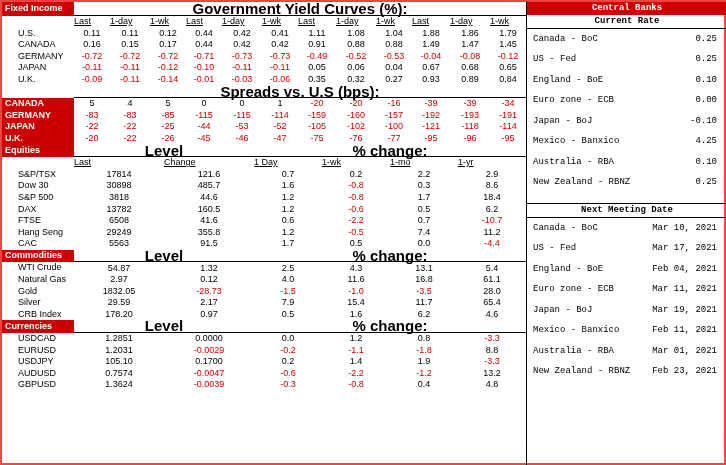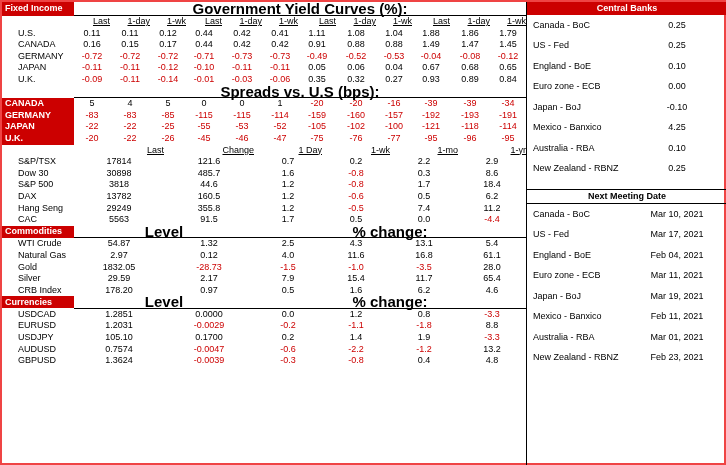--- a/index.html
+++ b/index.html
@@ -15,33 +15,33 @@
   .left{position:absolute;left:0;top:0;width:524px;height:463px;box-sizing:border-box;}
   .right{position:absolute;left:524px;top:0;width:200px;height:463px;box-sizing:border-box;border-left:1px solid #000;}
 
   table{border-collapse:collapse;width:100%;table-layout:fixed;}
   td,th{padding:0;margin:0;font-weight:normal;font-size:9px;line-height:11.5px;vertical-align:middle;}
 
   .hdr-red{background:#cc0000;color:#ffffff;font-weight:bold;font-size:9px;padding-left:3px;text-align:left;}
   .sec-title{font-weight:bold;text-align:center;font-size:15px;}
   .sec-title-u{font-weight:bold;text-align:center;font-size:9px;border-bottom:1px solid #000;}
   .ul{border-bottom:1px solid #000;}
-  .ctr{text-align:right;}
+  .ctr{text-align:left;}
   .neg{color:#cc0000;}
   .rowlabel{text-align:left;padding-left:16px;}
   .thinline{border-bottom:1px solid #000;}
   .under{text-decoration:underline;}
 
   .numcell{text-align:center;}
 
   .right .cb-head{background:#cc0000;color:#fff;font-weight:bold;text-align:center;font-size:9px;}
   .right .cb-sub{font-weight:bold;text-align:center;font-size:9px;border-bottom:1px solid #000;}
-  .right td{height:20.5px;}
+  .right td{height:20.5px;font-family:Liberation Mono, monospace;}
   .right .cb-name{text-align:left;padding-left:6px;}
-  .right .cb-val{text-align:center;padding-right:10px;}
+  .right .cb-val{text-align:right;padding-right:10px;}
   .right .spacer{height:8px;}
 
   .left td{height:11.6px;}
   .title-row td{height:13px;}
 </style>
 </head>
 <body>
 
 <div class="page">
 
@@ -195,21 +195,21 @@
         <td class="numcell neg">-157</td>
         <td class="numcell neg">-192</td>
         <td class="numcell neg">-193</td>
         <td class="numcell neg">-191</td>
       </tr>
       <tr>
         <td class="hdr-red">JAPAN</td>
         <td class="numcell neg">-22</td>
         <td class="numcell neg">-22</td>
         <td class="numcell neg">-25</td>
-        <td class="numcell neg">-55</td>
+        <td class="numcell neg">-44</td>
         <td class="numcell neg">-53</td>
         <td class="numcell neg">-52</td>
         <td class="numcell neg">-105</td>
         <td class="numcell neg">-102</td>
         <td class="numcell neg">-100</td>
         <td class="numcell neg">-121</td>
         <td class="numcell neg">-118</td>
         <td class="numcell neg">-114</td>
       </tr>
       <tr>
@@ -234,20 +234,25 @@
       <colgroup>
         <col style="width:72px">
           <col style="width:90px">
           <col style="width:90px">
         <col style="width:68px">
           <col style="width:68px">
           <col style="width:68px">
           <col style="width:68px">
       </colgroup>
       <tbody>
+          <tr>
+        <td class="hdr-red">Equities</td>
+        <td class="sec-title ul" colspan="2">Level</td>
+        <td class="sec-title ul" colspan="4">% change:</td>
+      </tr>
       <tr>
         <td></td>
         <td class="ctr under">Last</td>
         <td class="ctr under">Change</td>
         <td class="ctr under">1 Day</td>
         <td class="ctr under">1-wk</td>
         <td class="ctr under">1-mo</td>
         <td class="ctr under">1-yr</td>
       </tr>
 
@@ -281,20 +286,29 @@
       <tr>
         <td class="rowlabel">DAX</td>
         <td class="numcell">13782</td>
         <td class="numcell">160.5</td>
         <td class="numcell">1.2</td>
         <td class="numcell neg">-0.6</td>
         <td class="numcell">0.5</td>
         <td class="numcell">6.2</td>
       </tr>
       <tr>
+        <td class="rowlabel">FTSE</td>
+        <td class="numcell">6508</td>
+        <td class="numcell">41.6</td>
+        <td class="numcell">0.6</td>
+        <td class="numcell neg">-2.2</td>
+        <td class="numcell">0.7</td>
+        <td class="numcell neg">-10.7</td>
+      </tr>
+      <tr>
         <td class="rowlabel">Hang Seng</td>
         <td class="numcell">29249</td>
         <td class="numcell">355.8</td>
         <td class="numcell">1.2</td>
         <td class="numcell neg">-0.5</td>
         <td class="numcell">7.4</td>
         <td class="numcell">11.2</td>
       </tr>
       <tr>
         <td class="rowlabel">CAC</td>
@@ -441,20 +455,23 @@
     <table>
       <colgroup>
           <col style="width:110px">
           <col style="width:90px">
         </colgroup>
       <tbody>
           <tr>
         <td class="cb-head" colspan="2" style="height:13px">Central Banks</td>
       </tr>
       <tr>
+        <td class="cb-sub" colspan="2" style="height:13px">Current Rate</td>
+      </tr>
+      <tr>
         <td class="cb-name">Canada - BoC</td>
         <td class="cb-val">0.25</td>
       </tr>
       <tr>
         <td class="cb-name">US - Fed</td>
         <td class="cb-val">0.25</td>
       </tr>
       <tr>
         <td class="cb-name">England - BoE</td>
         <td class="cb-val">0.10</td>

